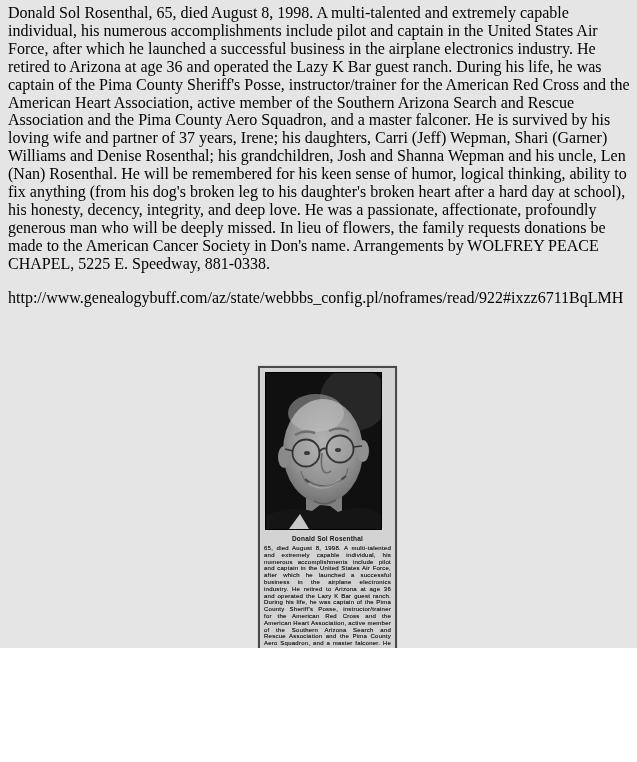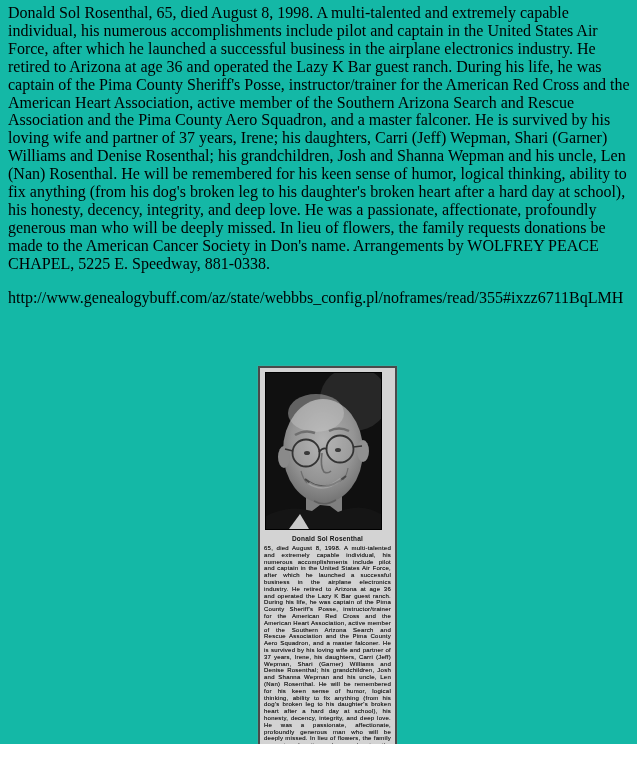--- a/index.html
+++ b/index.html
@@ -1,20 +1,20 @@
 <!DOCTYPE html>
 <html><head>
 <meta charset="utf-8">
 <style>
   html, body { margin: 0; padding: 0; background: #ffffff; }
   .page {
     position: relative;
     width: 637px;
-    height: 744px;
-    background: #14b8a6;
+    height: 648px;
+    background: #e5e5e5;
     overflow: hidden;
     font-family: "Liberation Serif", "DejaVu Serif", serif;
   }
   .doc-text {
     position: absolute;
     left: 8px;
     top: 4px;
     width: 626px;
     font-size: 16px;
     line-height: 17.9px;
@@ -78,21 +78,21 @@
     pointer-events: none;
   }
 </style>
 </head>
 <body>
 
 <div class="page">
 
   <div class="doc-text">Donald Sol Rosenthal, 65, died August 8, 1998. A multi-talented and extremely capable individual, his numerous accomplishments include pilot and captain in the United States Air Force, after which he launched a successful business in the airplane electronics industry. He retired to Arizona at age 36 and operated the Lazy K Bar guest ranch. During his life, he was captain of the Pima County Sheriff's Posse, instructor/trainer for the American Red Cross and the American Heart Association, active member of the Southern Arizona Search and Rescue Association and the Pima County Aero Squadron, and a master falconer. He is survived by his loving wife and partner of 37 years, Irene; his daughters, Carri (Jeff) Wepman, Shari (Garner) Williams and Denise Rosenthal; his grandchildren, Josh and Shanna Wepman and his uncle, Len (Nan) Rosenthal. He will be remembered for his keen sense of humor, logical thinking, ability to fix anything (from his dog's broken leg to his daughter's broken heart after a hard day at school), his honesty, decency, integrity, and deep love. He was a passionate, affectionate, profoundly generous man who will be deeply missed. In lieu of flowers, the family requests donations be made to the American Cancer Society in Don's name. Arrangements by WOLFREY PEACE CHAPEL, 5225 E. Speedway, 881-0338.</div>
 
-  <div class="url-line">http://www.genealogybuff.com/az/state/webbbs_config.pl/noframes/read/355#ixzz6711BqLMH</div>
+  <div class="url-line">http://www.genealogybuff.com/az/state/webbbs_config.pl/noframes/read/922#ixzz6711BqLMH</div>
 
   <div class="clipping">
 
     <div class="photo">
       <svg viewBox="0 0 115 156" width="115" height="156" preserveAspectRatio="none">
         <defs>
           <radialGradient id="faceG" cx="50%" cy="40%" r="65%">
             <stop offset="0%" stop-color="#b2b2b2"></stop>
             <stop offset="60%" stop-color="#949494"></stop>
             <stop offset="100%" stop-color="#6c6c6c"></stop>

